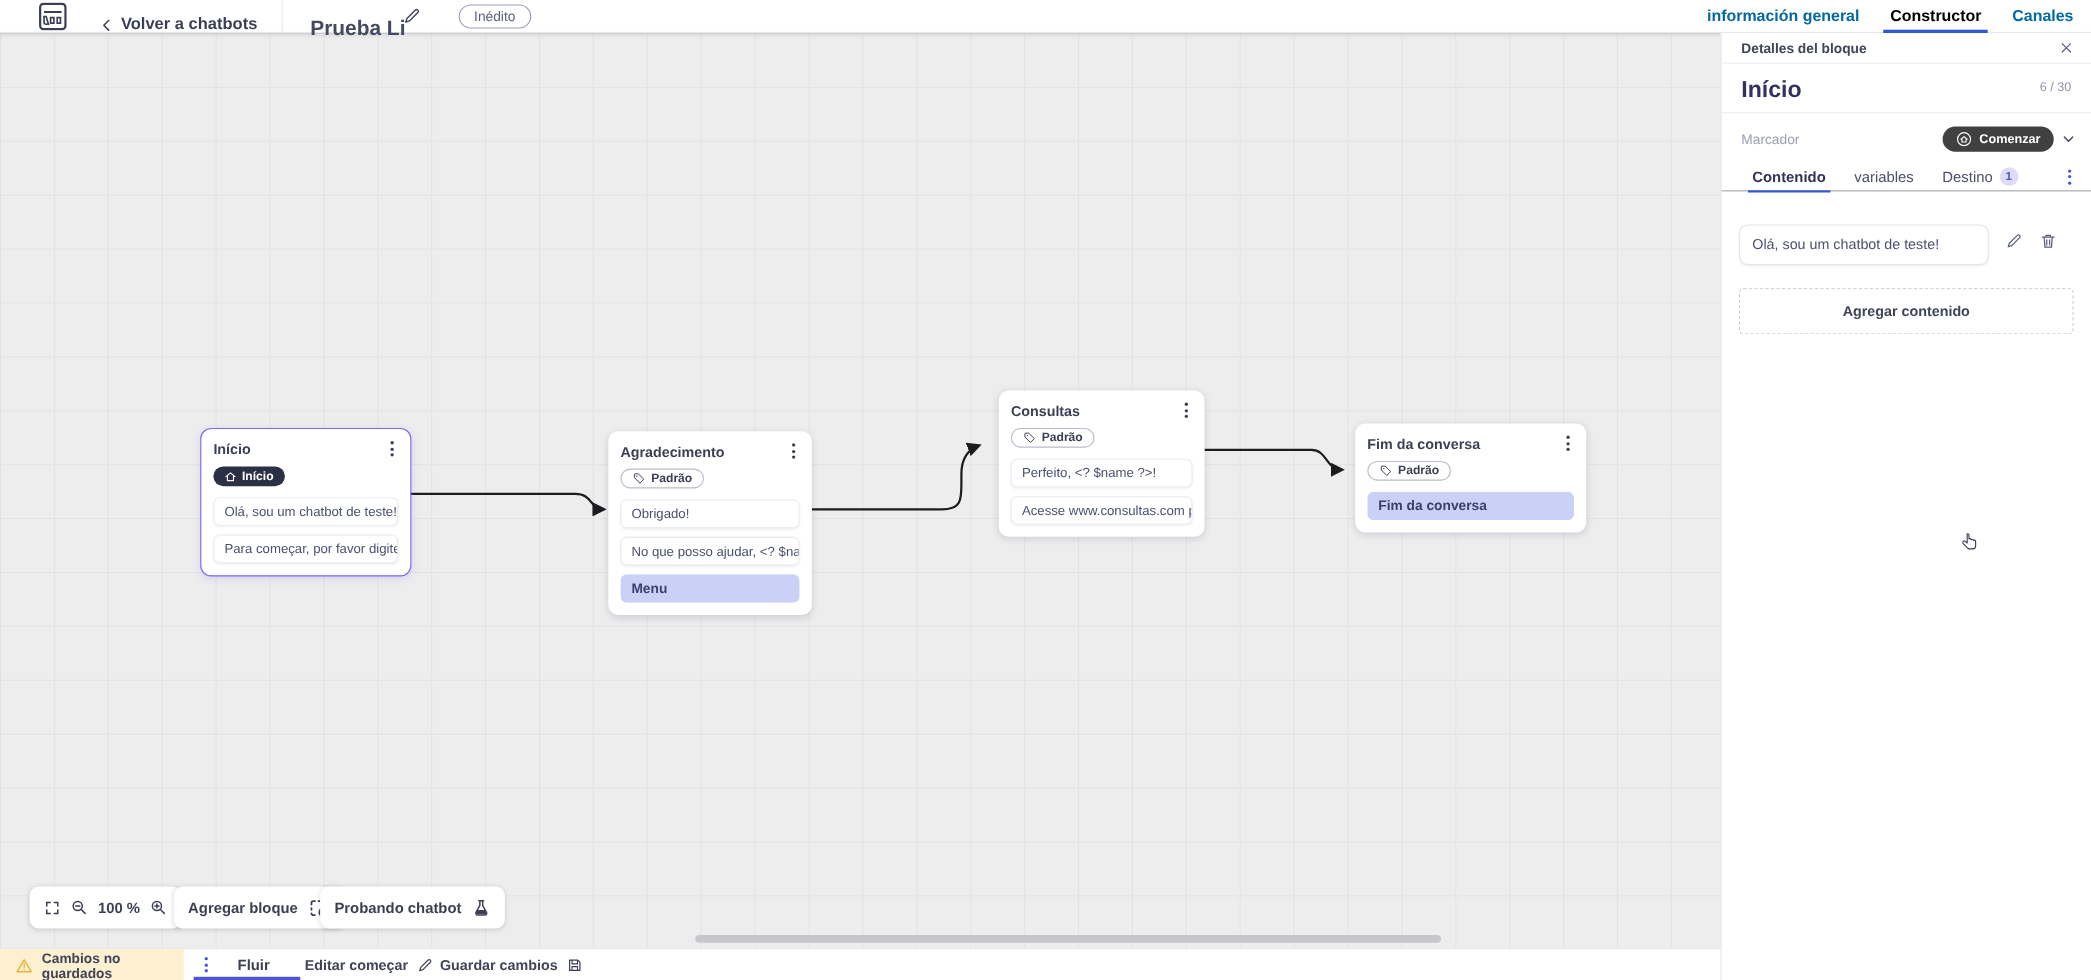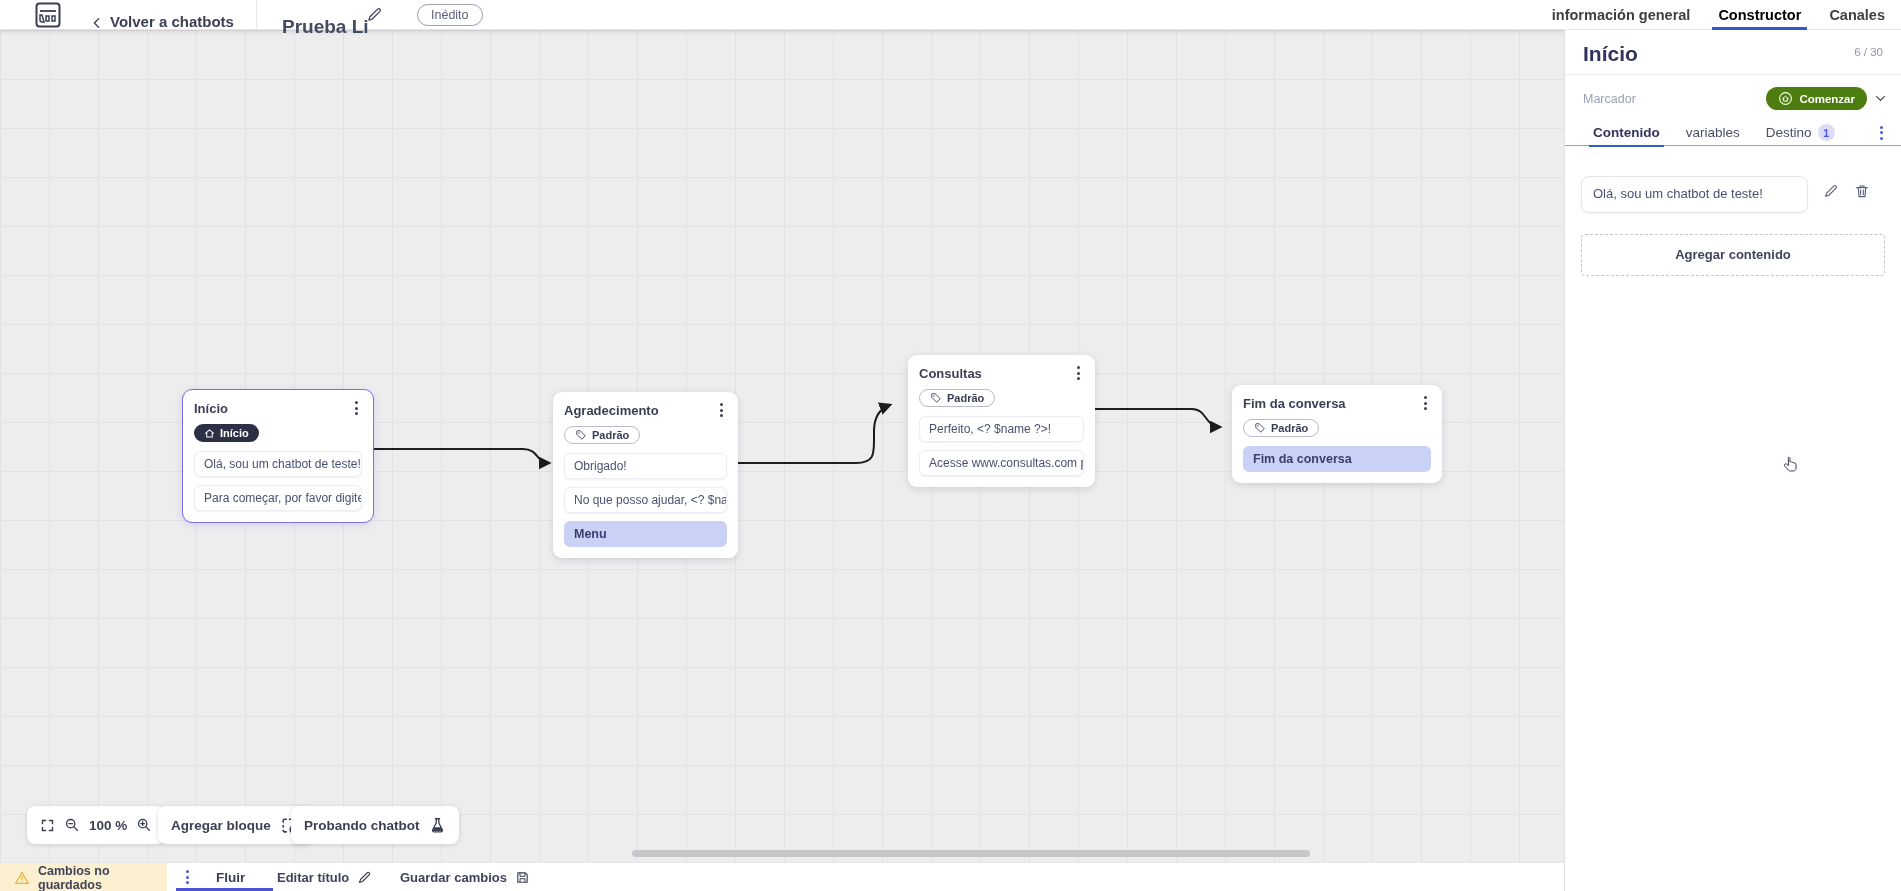--- a/index.html
+++ b/index.html
@@ -9,21 +9,21 @@
   
   .topbar { position:absolute; left:0; top:0; width:1901px; height:30px; background:#fff; border-bottom:1px solid #e7e7ea; z-index:30; display:flex; align-items:center; }
   .logo-box { position:absolute; left:35px; top:2px; width:26px; height:26px; }
   .back-group { position:absolute; left:90px; top:0; height:30px; display:flex; align-items:flex-end; gap:6px; cursor:pointer; }
   .back-label { font-size:15px; font-weight:700; color:#3b3f54; }
   .tb-divider { position:absolute; left:256px; top:0; width:1px; height:30px; background:#e9e9ec; }
   .doc-title { position:absolute; left:282px; top:3px; font-size:19px; font-weight:600; color:#454a63;margin-top:13px; }
   .title-pencil { position:absolute; left:366px; top:6px; }
   .status-pill { position:absolute; left:417px; top:4px; height:22px; padding:1px 13px; border:1px solid #9ba0b4; border-radius:12px; font-size:12.5px; color:#5a5f7d; display:flex; align-items:center; }
   .top-tabs { position:absolute; right:16px; top:0; height:30px; display:flex; gap:28px; }
-  .top-tab { height:30px; display:flex; align-items:center; font-size:14.5px; font-weight:600; color:#404040; cursor:pointer; position:relative; }
+  .top-tab { height:30px; display:flex; align-items:center; font-size:14.5px; font-weight:600; color:#0369a1; cursor:pointer; position:relative; }
   .top-tab.active { color:#000000;text-align:right; }
   .top-tab.active::after { content:""; position:absolute; left:-6px; right:-6px; bottom:0; height:3px; background:#3457d5; }
 
   
   .canvas { position:absolute; left:0; top:30px; width:1564px; height:832px; background-color:#ededee;
     background-image:linear-gradient(#e2e2e4 1px,transparent 1px),linear-gradient(90deg,#e2e2e4 1px,transparent 1px);
     background-size:49px 49px; box-shadow:inset 0 5px 6px -5px rgba(0,0,0,.18); overflow:hidden; }
   .edges { position:absolute; left:0; top:0; width:1564px; height:832px; }
 
   .flow-node { position:absolute; background:#fff; border-radius:9px; box-shadow:0 2px 7px rgba(40,40,80,.15); padding:9px 11px 11px; }
@@ -45,21 +45,21 @@
 
   
   .panel { position:absolute; left:1564px; top:30px; width:337px; height:861px; background:#fff; border-left:1px solid #e2e2e6; z-index:20; }
   .panel-header { height:28px; display:flex; align-items:center; justify-content:space-between; padding:0 16px 0 18px; border-bottom:1px solid #efeff2; font-size:12.5px; font-weight:600; color:#3f4459; }
   .panel-title-row { display:flex; align-items:flex-start; justify-content:space-between; padding:12px 18px 8px; border-bottom:1px solid #ededf1; }
   .panel-title { font-size:21px; font-weight:600; color:#32325d; }
   .panel-counter { font-size:11.5px; color:#9094ab; margin-top:4px; }
   .marker-row { display:flex; align-items:center; justify-content:space-between; padding:12px 14px 10px 18px;gap:28px; }
   .marker-label { font-size:12.5px; color:#9ba0b4; }
   .marker-right { display:flex; align-items:center; gap:7px; }
-  .marker-pill { display:flex; align-items:center; gap:6px; background:#4d7c0f; color:#fff; font-size:11.5px; font-weight:700; border-radius:12px; padding:4px 12px; cursor:pointer; }
+  .marker-pill { display:flex; align-items:center; gap:6px; background:#404040; color:#fff; font-size:11.5px; font-weight:700; border-radius:12px; padding:4px 12px; cursor:pointer; }
   .panel-tabs { display:flex; align-items:center; padding:0 14px 0 28px; gap:26px; height:26px; border-bottom:1px solid #a3a3a3; position:relative; }
   .p-tab { font-size:13.5px; color:#4a4f6a; cursor:pointer; position:relative; height:26px; display:flex; align-items:center; gap:6px; }
   .p-tab.active { color:#32325d; font-weight:700; }
   .p-tab.active::after { content:""; position:absolute; left:-4px; right:-4px; bottom:-1px; height:2px; background:#3457d5; }
   .tab-badge { width:17px; height:17px; border-radius:50%; background:#dcdcf9; color:#4c55d8; font-size:10.5px; font-weight:700; display:flex; align-items:center; justify-content:center; }
   .panel-tabs .kebab { margin-left:auto; }
   .panel-body { padding:30px 16px 0 16px; position:relative; height:690px; }
   .content-row { display:flex; align-items:flex-start; gap:15px; margin-bottom:8px; }
   .content-card { width:227px; background:#fff; border:1px solid #e4e4ec; border-radius:8px; box-shadow:0 1px 2px rgba(0,0,0,.05); padding:8px 11px; font-size:13px; line-height:1.45; color:#4a5070; cursor:pointer; }
   .row-icon { margin-top:7px; cursor:pointer; }
@@ -251,20 +251,28 @@
             <path d="M9 2.5h6M10.2 2.5v6L5.3 17.6A2.3 2.3 0 0 0 7.4 21h9.2a2.3 2.3 0 0 0 2.1-3.4L13.8 8.5v-6" fill="none" stroke="#3b3f54" stroke-width="1.9" stroke-linecap="round" stroke-linejoin="round"></path>
             <path d="M7.2 14.5h9.6l1.5 3.4a1.2 1.2 0 0 1-1.1 1.7H6.8a1.2 1.2 0 0 1-1.1-1.7z" fill="#3b3f54"></path>
           </svg>
       </span>
     </div>
 
     <div class="hscroll"></div>
   </div>
 
   <div class="panel">
+    <div class="panel-header">
+      <span>Detalles del bloque</span>
+      <span>
+        <svg class="ic" width="13" height="13" viewBox="0 0 24 24">
+            <path d="M5 5l14 14M19 5 5 19" fill="none" stroke="#5a5f7d" stroke-width="2" stroke-linecap="round"></path>
+          </svg>
+      </span>
+    </div>
 
     <div class="panel-title-row">
       <span class="panel-title">Início</span>
       <span class="panel-counter">6 / 30</span>
     </div>
 
     <div class="marker-row">
       <span class="marker-label">Marcador</span>
       <span class="marker-right">
         <span class="marker-pill">
@@ -337,21 +345,21 @@
       <span>Cambios no guardados</span>
     </div>
     <span class="kebab blue sb-kebab">
         <i></i>
         <i></i>
         <i></i>
       </span>
     <span class="sb-flow">Fluir</span>
     <span class="sb-underline"></span>
     <span class="sb-item" style="left:277px;">
-      <span>Editar título</span>
+      <span>Editar começar</span>
       <span>
         <svg class="ic" width="15" height="15" viewBox="0 0 24 24">
             <path d="M4 20l1.6-4.8L16.4 4.4a2.1 2.1 0 0 1 3 0l.2.2a2.1 2.1 0 0 1 0 3L8.8 18.4 4 20z" fill="none" stroke="#3b3f54" stroke-width="1.7" stroke-linejoin="round"></path>
           </svg>
       </span>
     </span>
     <span class="sb-item" style="left:400px;">
       <span>Guardar cambios</span>
       <span>
         <svg class="ic" width="15" height="15" viewBox="0 0 24 24">

